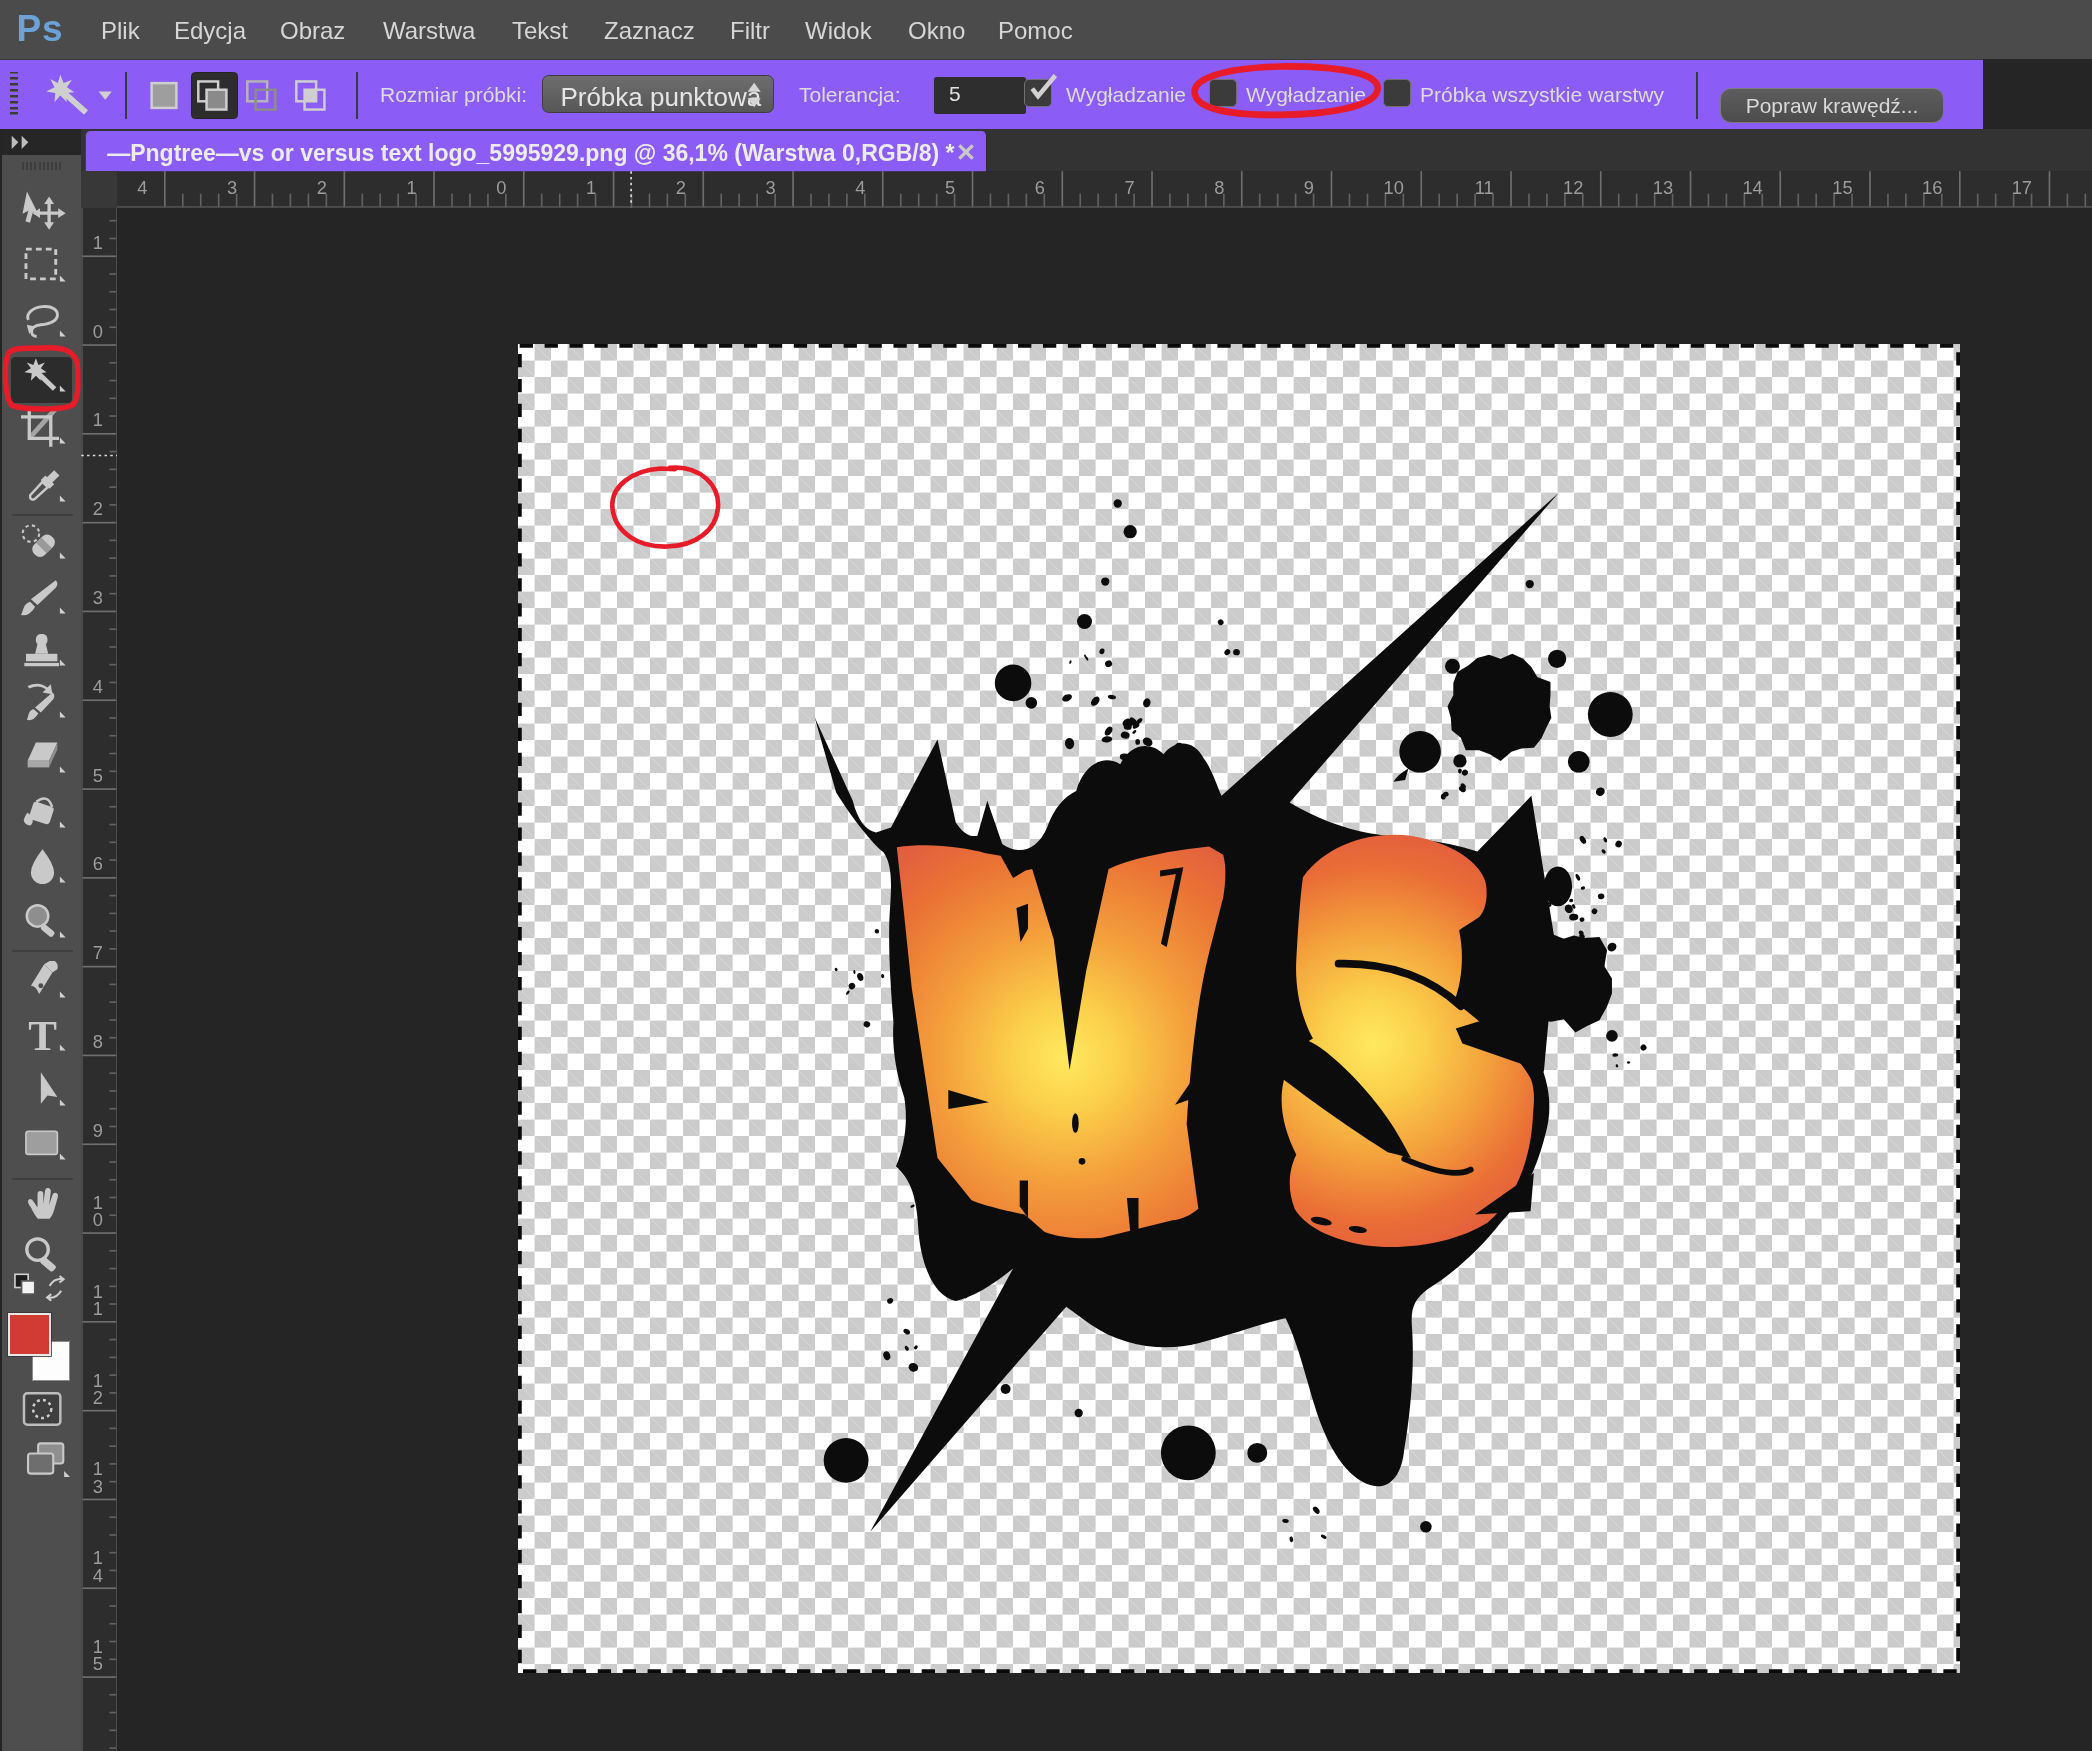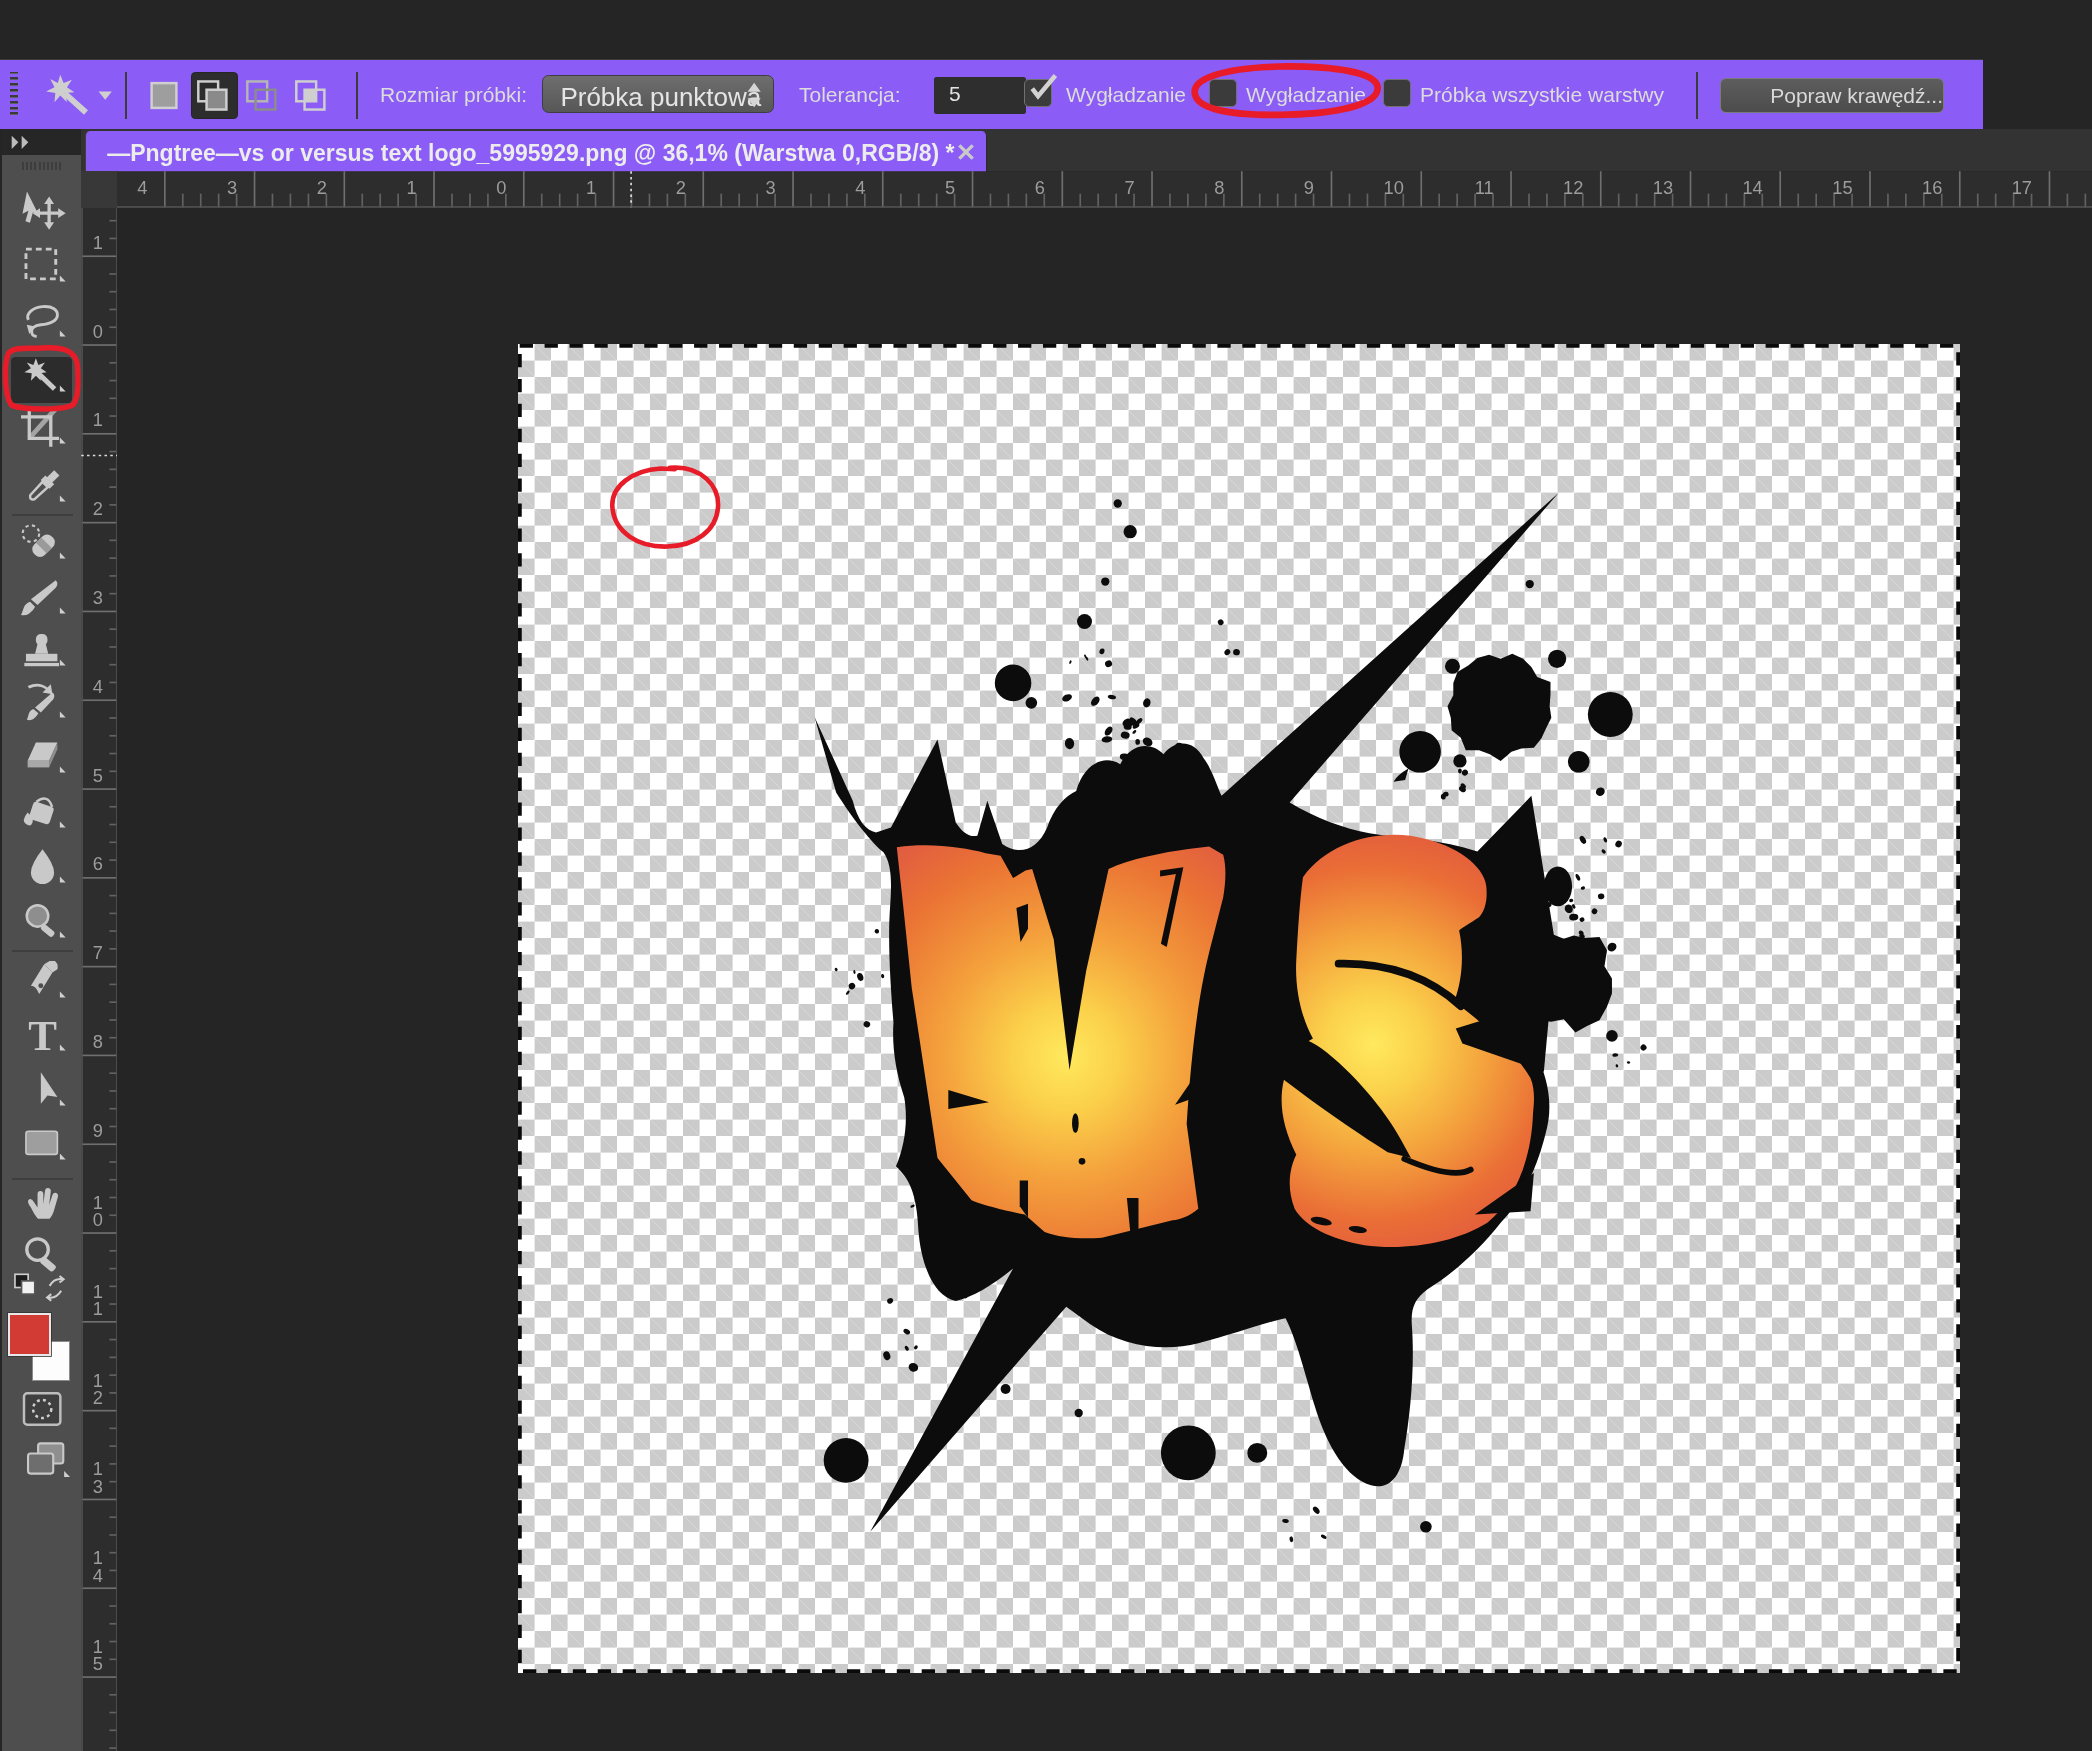--- a/index.html
+++ b/index.html
@@ -17,20 +17,33 @@
 #toolbar{left:1.7px;top:129px;width:79px;height:1622px;background:#4e4e4e}
 #tbhead{position:absolute;left:0;top:0;width:79px;height:26px;background:#262626}
 #canvasbg{left:117px;top:208px;width:1975px;height:1543px;background:#252525}
 #checker{left:518px;top:344px;width:1442px;height:1329px;background-color:#fff;
 background-image:linear-gradient(45deg,#cbcbcb 25%,transparent 25%,transparent 75%,#cbcbcb 75%),
 linear-gradient(45deg,#cbcbcb 25%,transparent 25%,transparent 75%,#cbcbcb 75%);
 background-size:33px 33px;background-position:0 0,16.6px 16.6px}
 .cb{position:absolute;width:28px;height:28px;background:#3b3b3b;border:1.7px solid #717171;border-radius:5px}
 </style></head><body>
 <div id="page">
+    <div id="menubar" class="abs">
+      <div id="pslogo">Ps</div>
+      <div class="menuitem" style="left:101px">Plik</div>
+      <div class="menuitem" style="left:174px">Edycja</div>
+      <div class="menuitem" style="left:280px">Obraz</div>
+      <div class="menuitem" style="left:383px">Warstwa</div>
+      <div class="menuitem" style="left:512px">Tekst</div>
+      <div class="menuitem" style="left:604px">Zaznacz</div>
+      <div class="menuitem" style="left:730px">Filtr</div>
+      <div class="menuitem" style="left:805px">Widok</div>
+      <div class="menuitem" style="left:908px">Okno</div>
+      <div class="menuitem" style="left:998px">Pomoc</div>
+    </div>
     <div id="optionsbar" class="abs">
       <div class="abs" style="left:10px;top:11.6px;width:7.5px;height:2.5px;background:#3a3a3a;border-bottom:0.8px solid #5f5f5f"></div>
       <div class="abs" style="left:10px;top:17.4px;width:7.5px;height:2.5px;background:#3a3a3a;border-bottom:0.8px solid #5f5f5f"></div>
       <div class="abs" style="left:10px;top:23px;width:7.5px;height:2.5px;background:#3a3a3a;border-bottom:0.8px solid #5f5f5f"></div>
       <div class="abs" style="left:10px;top:29px;width:7.5px;height:2.5px;background:#3a3a3a;border-bottom:0.8px solid #5f5f5f"></div>
       <div class="abs" style="left:10px;top:35px;width:7.5px;height:2.5px;background:#3a3a3a;border-bottom:0.8px solid #5f5f5f"></div>
       <div class="abs" style="left:10px;top:41px;width:7.5px;height:2.5px;background:#3a3a3a;border-bottom:0.8px solid #5f5f5f"></div>
       <div class="abs" style="left:10px;top:47px;width:7.5px;height:2.5px;background:#3a3a3a;border-bottom:0.8px solid #5f5f5f"></div>
       <div class="abs" style="left:10px;top:52px;width:7.5px;height:2.5px;background:#3a3a3a;border-bottom:0.8px solid #5f5f5f"></div>
       <svg class="abs" style="left:42px;top:12.5px" width="79" height="46" viewBox="0 0 95 55">
@@ -73,21 +86,21 @@
       <div class="cb" style="left:1024px;top:19px"></div>
       <svg class="abs" style="left:1024px;top:8.3px" width="38" height="38" viewBox="0 0 46 46">
         <path d="M10 25 l7 9 L38 9" fill="none" stroke="#d2d2d2" stroke-width="5.5"></path>
       </svg>
       <div class="optlabel" style="left:1066px;top:23px">Wygładzanie</div>
       <div class="cb" style="left:1209px;top:19px"></div>
       <div class="optlabel" style="left:1246px;top:23px">Wygładzanie</div>
       <div class="cb" style="left:1383px;top:19px"></div>
       <div class="optlabel" style="left:1420px;top:23px">Próbka wszystkie warstwy</div>
       <div class="vsep" style="left:1696px;top:11.6px;height:47px"></div>
-      <div class="abs" style="left:1720px;top:18px;width:224px;height:35px;border-radius:6px;border:1.7px solid #7a7a7a;background:linear-gradient(#5d5d5d,#4c4c4c);text-align:right">
+      <div class="abs" style="left:1720px;top:28px;width:224px;height:35px;border-radius:11px;border:1.7px solid #7a7a7a;background:linear-gradient(#5d5d5d,#4c4c4c);text-align:center">
         <div style="margin-top:5px;font-size:21px;color:#d9d9d9">Popraw krawędź...</div>
       </div>
     </div>
     <div id="tabstrip" class="abs">
       <div id="tab">
         <div id="tabtitle">—Pngtree—vs or versus text logo_5995929.png @ 36,1% (Warstwa 0,RGB/8) *</div>
         <svg style="position:absolute;left:870px;top:11.6px" width="20" height="20" viewBox="0 0 24 24">
           <path d="M4 4 L20 20 M20 4 L4 20" stroke="#c9c9c9" stroke-width="4"></path>
         </svg>
       </div>

